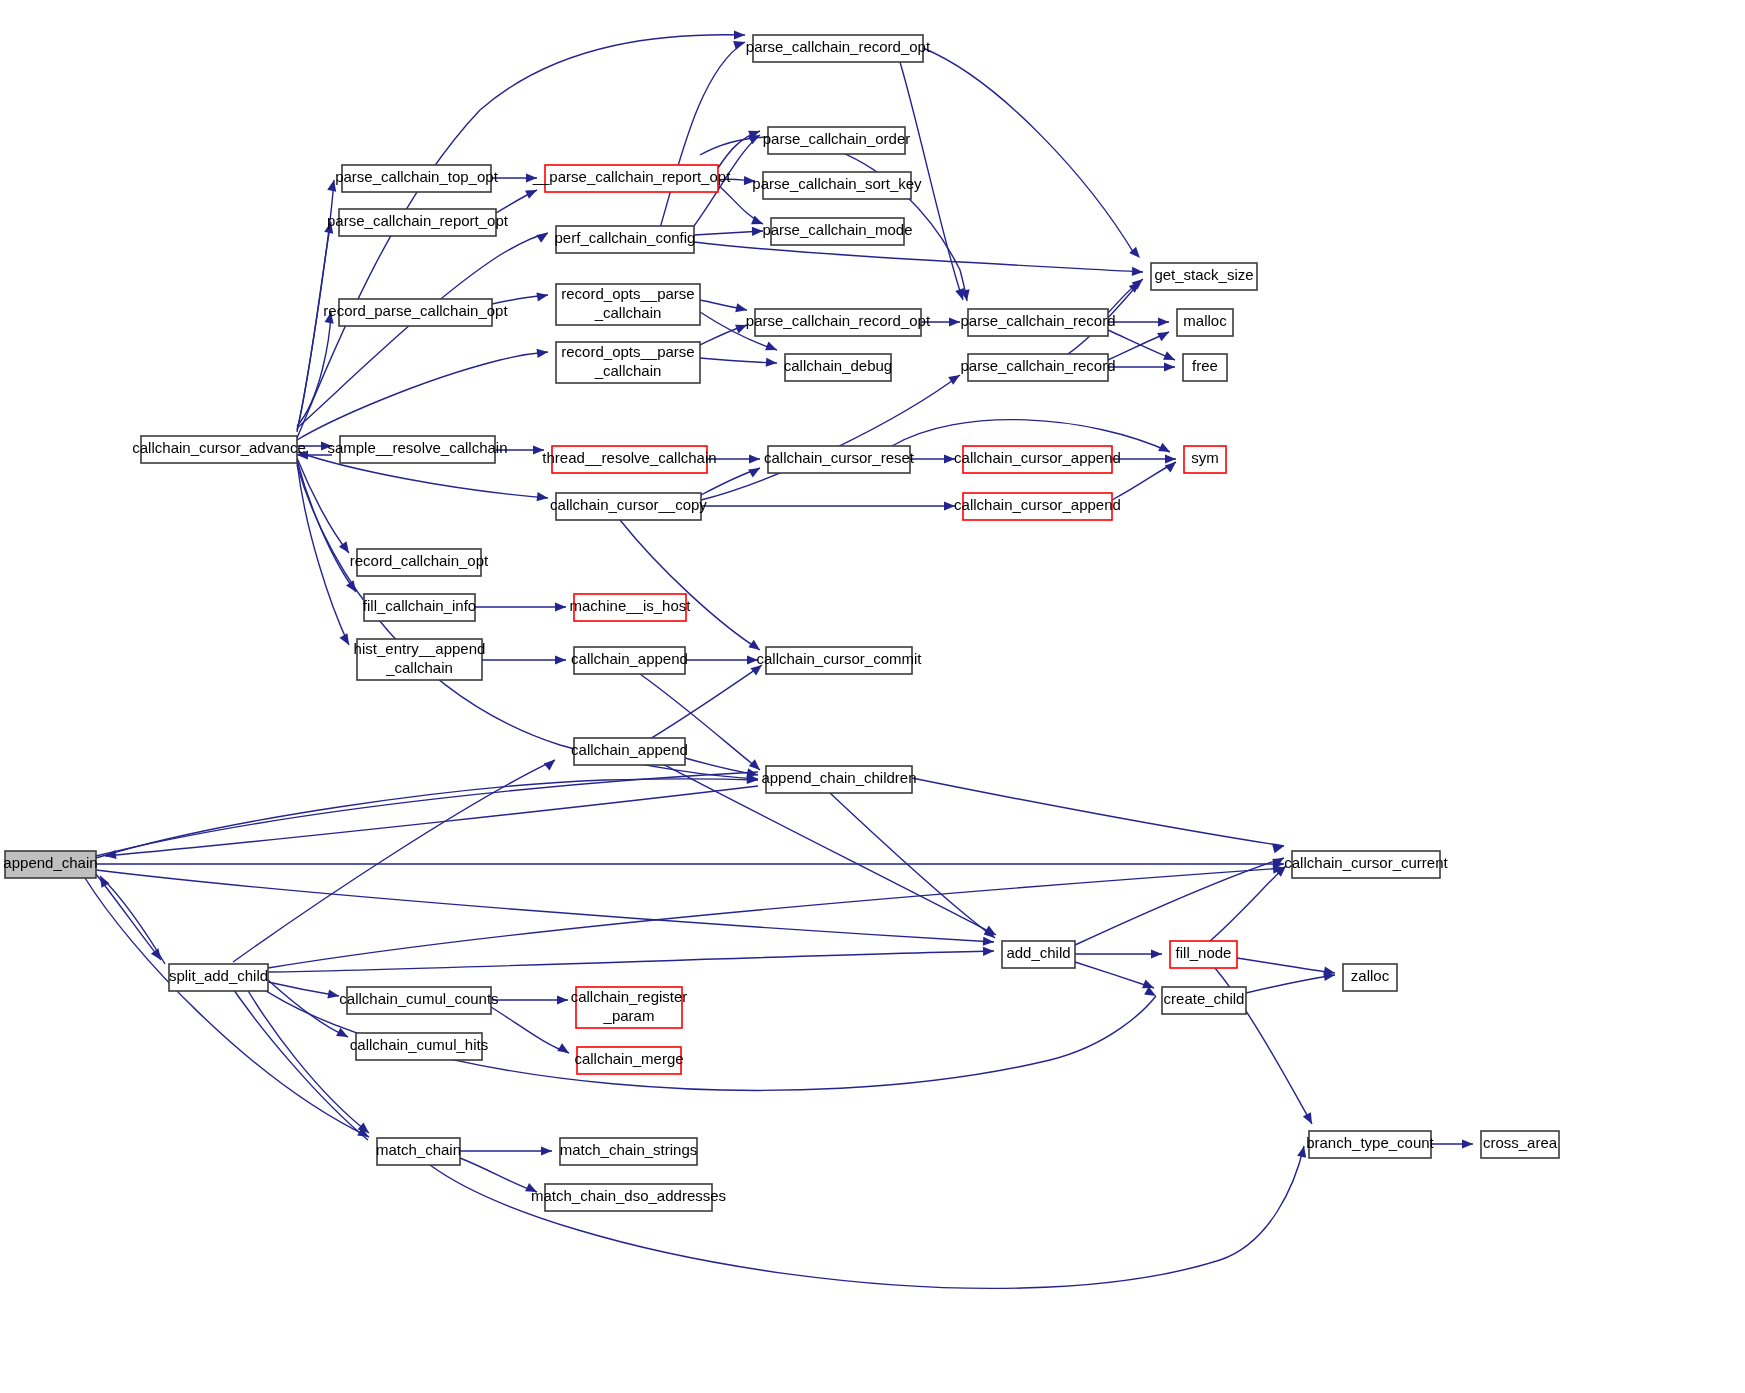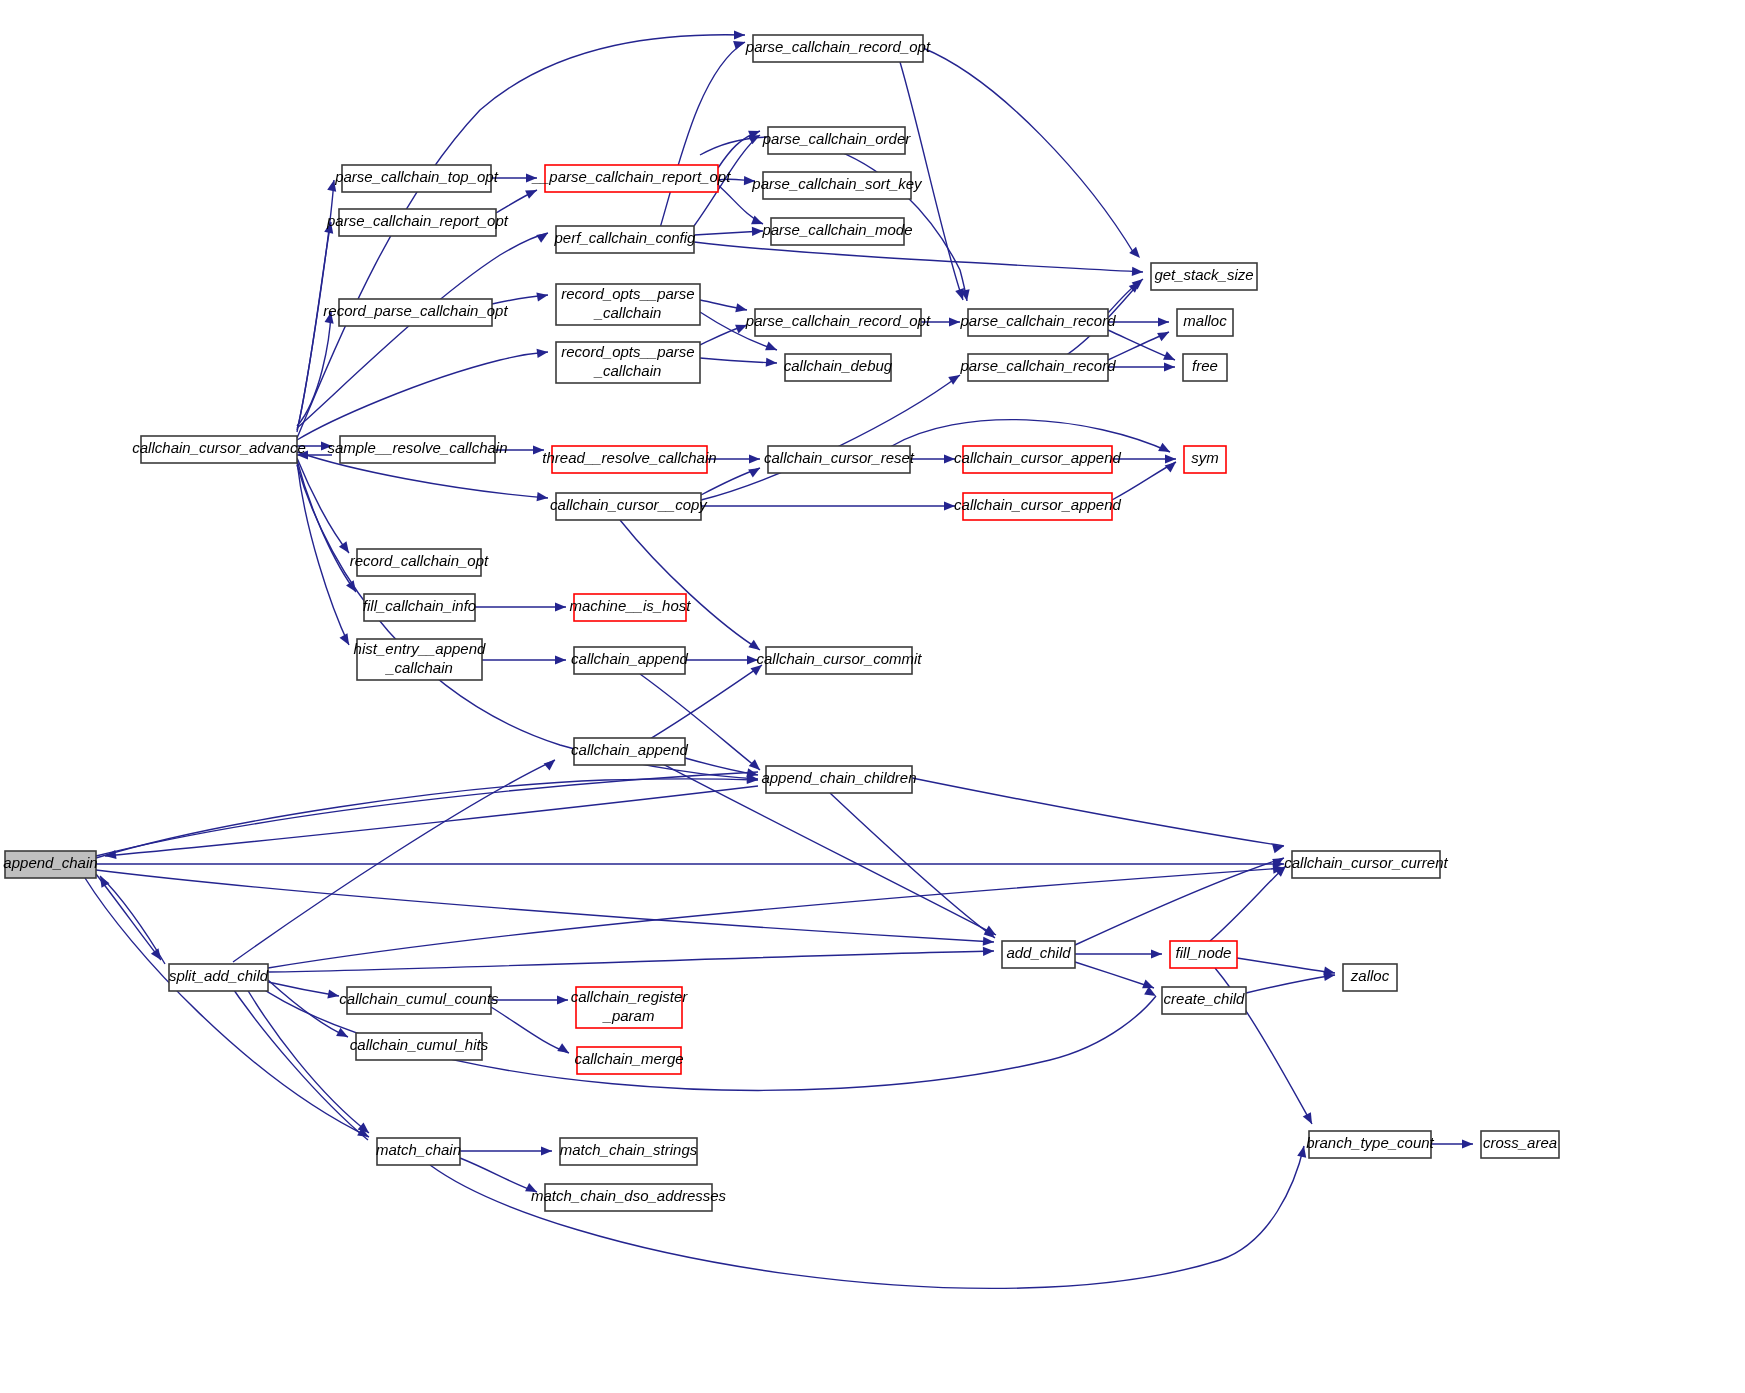--- a/index.html
+++ b/index.html
@@ -1,17 +1,17 @@
 <!DOCTYPE html>
 <html><head>
 <meta charset="utf-8">
 <style>
   html,body{margin:0;padding:0;background:#ffffff;}
   body{font-family:"Liberation Sans", sans-serif;}
-  #graph{position:relative;width:1745px;height:1393px;background:#fff;overflow:hidden;font-style:italic;}
+  #graph{position:relative;width:1745px;height:1393px;background:#fff;overflow:hidden;}
   svg{position:absolute;left:0;top:0;width:1745px;height:1393px;}
   .edge{fill:none;stroke:#24248f;stroke-width:1.4px;}
   .arrow{fill:#24248f;stroke:none;}
   .node rect{stroke-width:1.6px;}
   .node text{font-family:"Liberation Sans", sans-serif;font-size:15px;fill:#000;text-anchor:middle;dominant-baseline:middle;}
 </style>
 </head>
 <body>
 
 <div id="graph">

